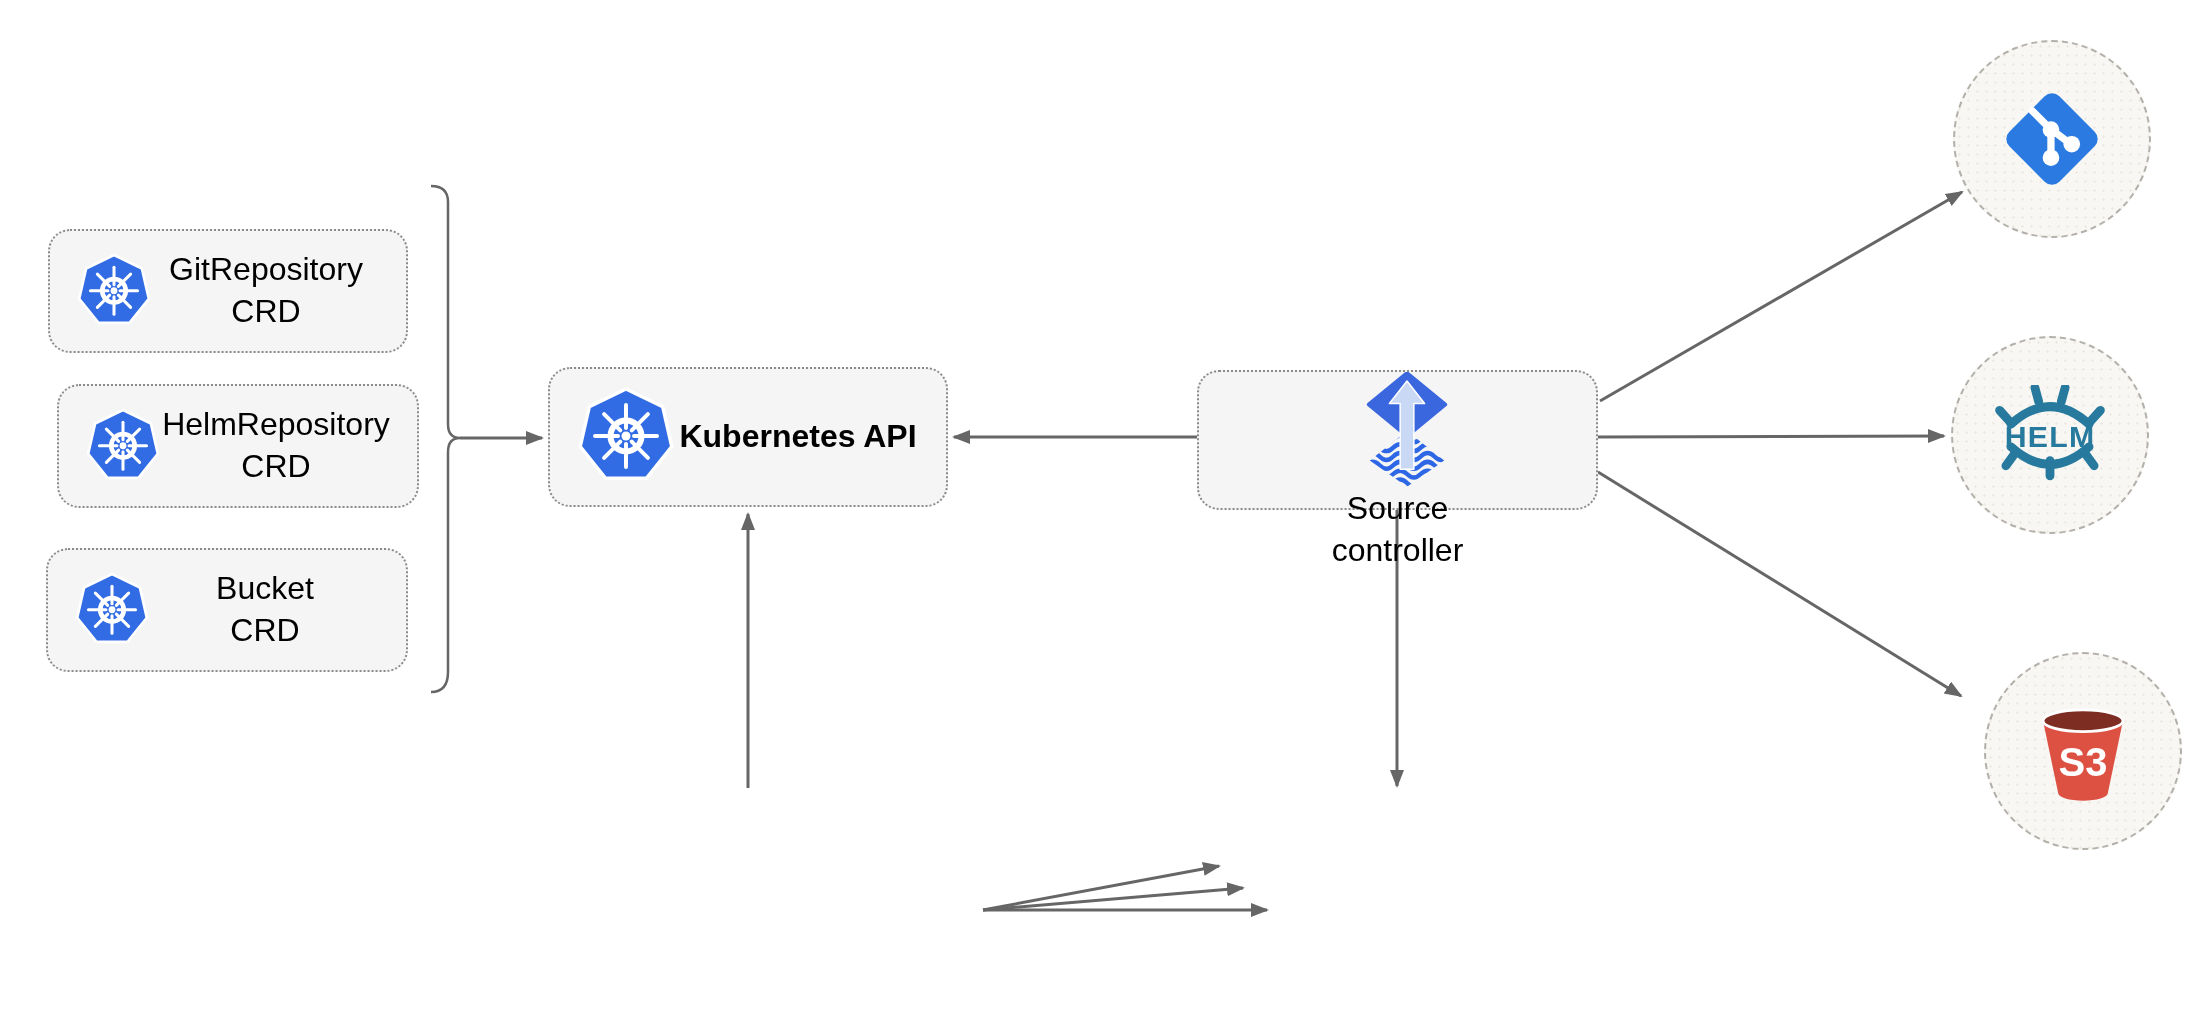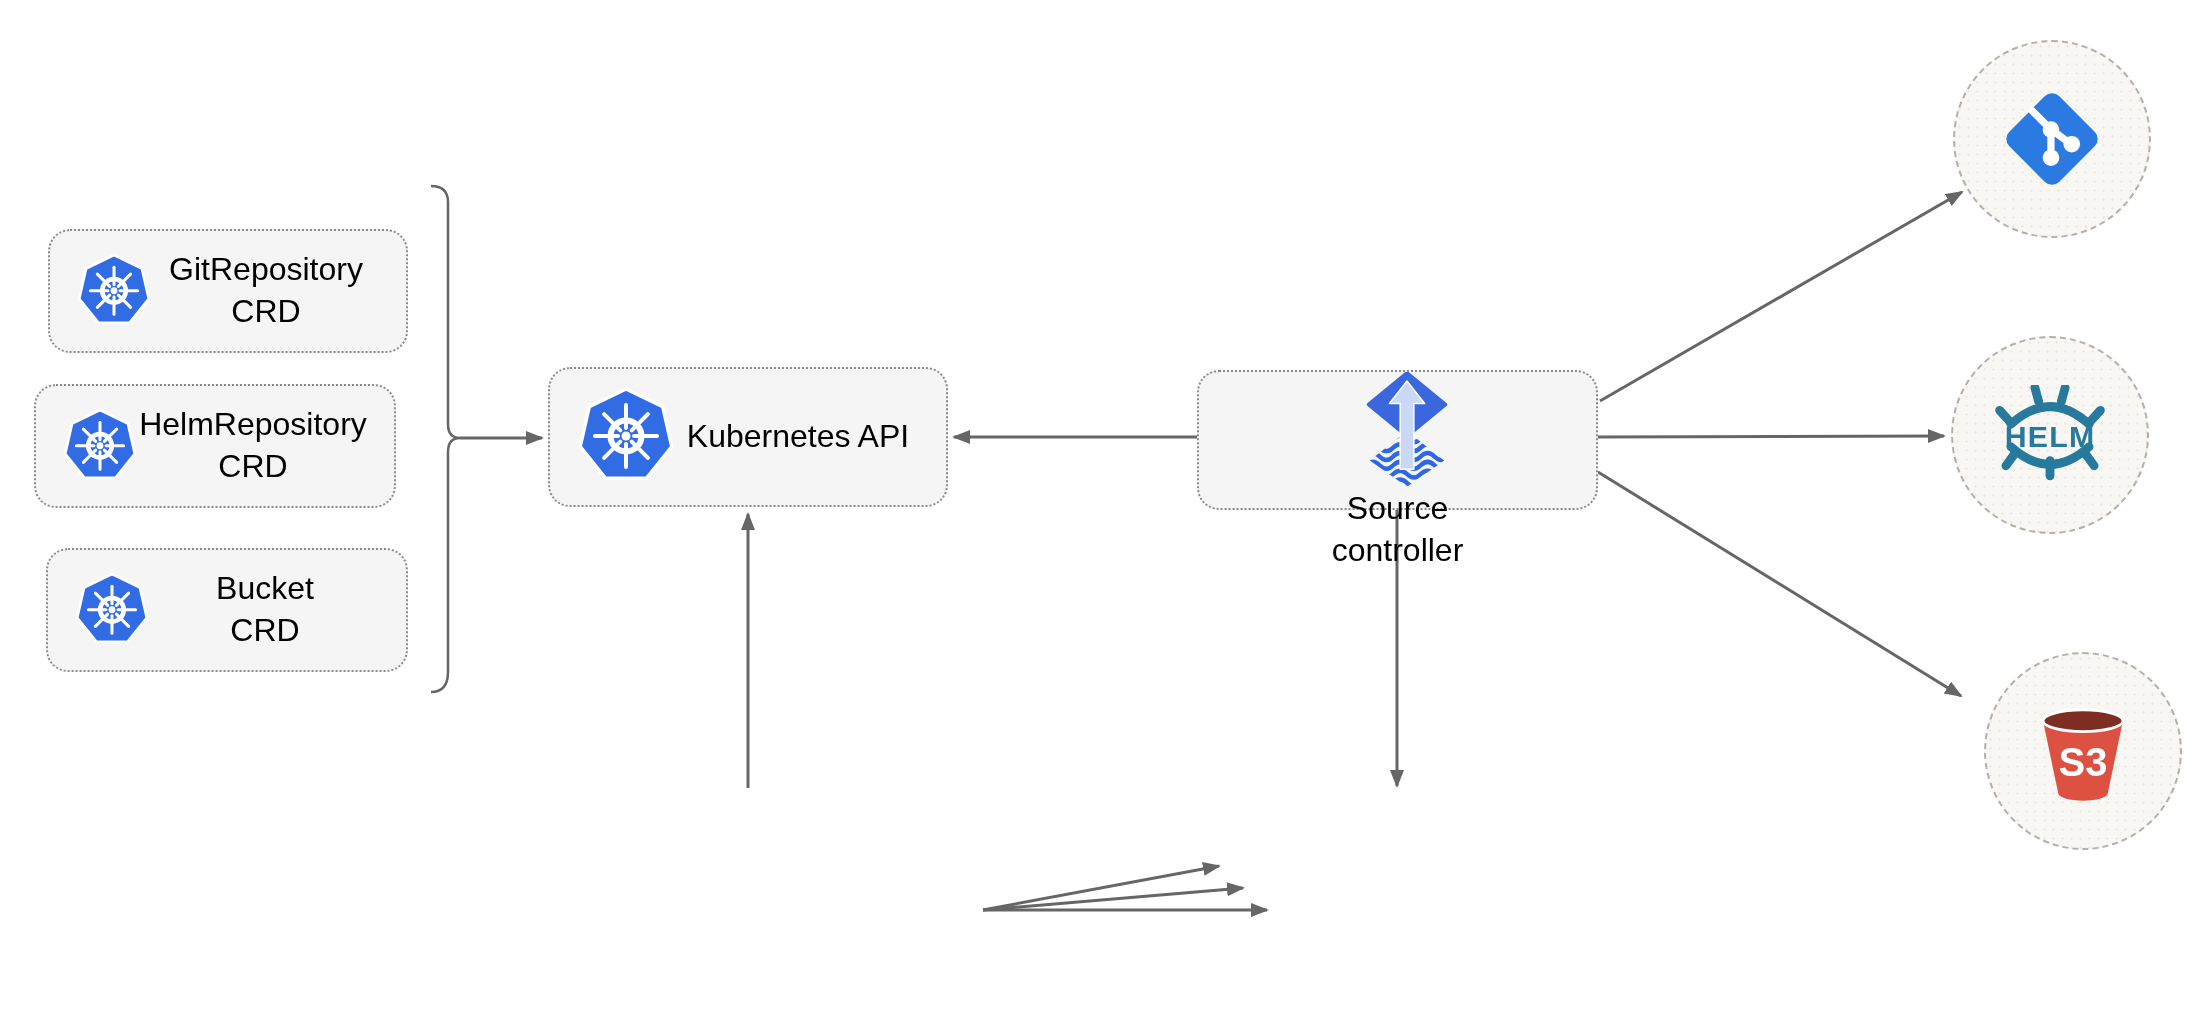--- a/index.html
+++ b/index.html
@@ -135,41 +135,41 @@
   <div class="node" style="left:48px;top:229px;width:360px;height:124px;">
     <svg class="icon" width="76" height="79">
         <use href="#sym-k8s"></use>
       </svg>
     <div class="lbl">
       <div>GitRepository</div>
       <div>CRD</div>
     </div>
   </div>
 
-  <div class="node" style="left:34px;top:384px;width:362px;height:124px;">
+  <div class="node" style="left:57px;top:384px;width:362px;height:124px;">
     <svg class="icon" width="76" height="79">
         <use href="#sym-k8s"></use>
       </svg>
     <div class="lbl">
       <div>HelmRepository</div>
       <div>CRD</div>
     </div>
   </div>
 
   <div class="node" style="left:46px;top:548px;width:362px;height:124px;">
     <svg class="icon" width="76" height="79">
         <use href="#sym-k8s"></use>
       </svg>
     <div class="lbl">
       <div>Bucket</div>
       <div>CRD</div>
     </div>
   </div>
 
-  <div class="node" style="left:548px;top:367px;width:400px;height:140px;">
+  <div class="node" style="left:548px;top:367px;width:400px;height:140px;font-weight:bold;">
     <svg class="icon" width="100" height="104">
         <use href="#sym-k8s"></use>
       </svg>
     <div class="lbl big">Kubernetes API</div>
   </div>
 
   <div class="node" style="left:1197px;top:370px;width:401px;height:140px;flex-direction:column;">
     <svg class="icon" width="98" height="116" style="margin-left:18px;">
         <use href="#sym-flux"></use>
       </svg>

